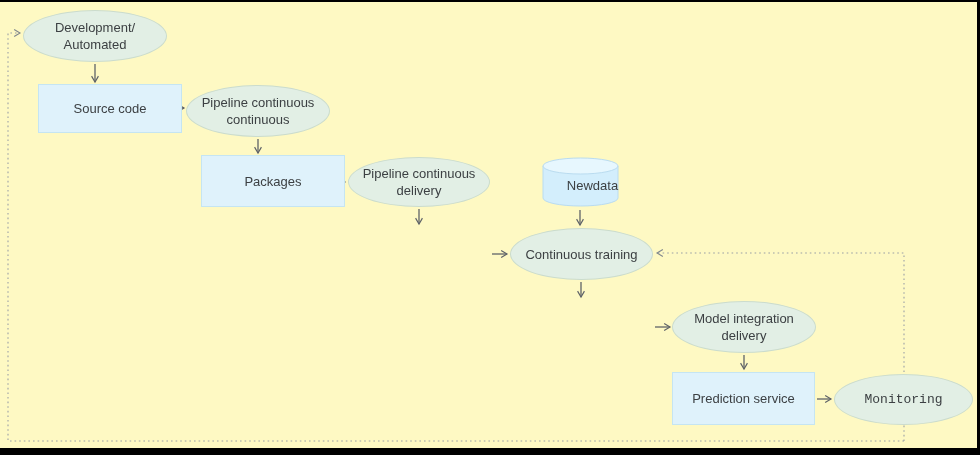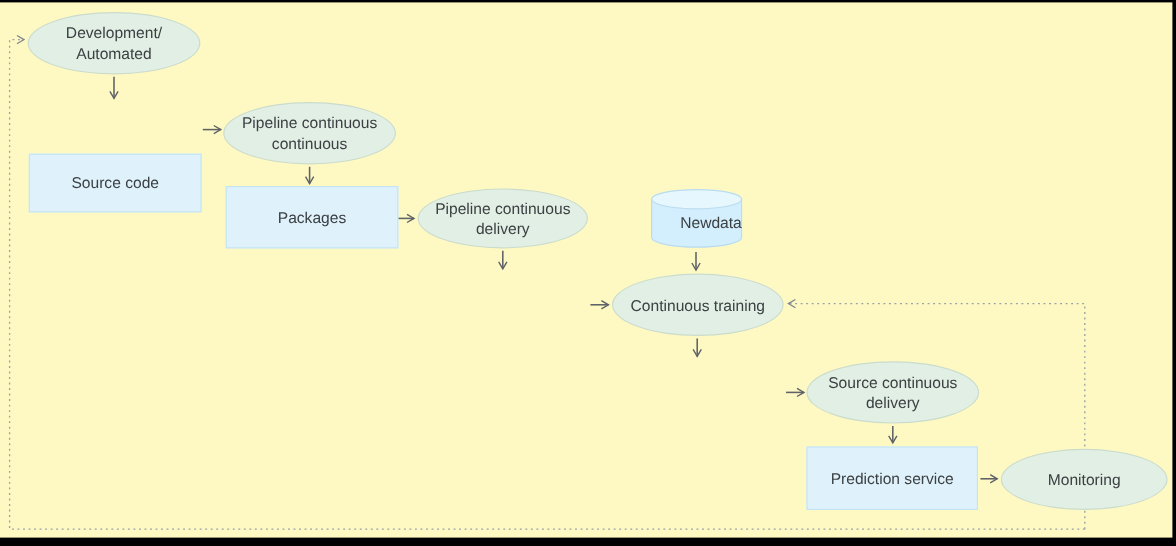--- a/index.html
+++ b/index.html
@@ -31,31 +31,31 @@
     border:1px solid var(--c-rect-border,#c5e5f2);
   }
   .cylinder{background:transparent;border:none;}
   .cylinder .cyl-svg{position:absolute;left:0;top:0;}
   .cylinder .label{position:relative;z-index:1;margin-top:6px;padding-left:24px;}
   .cyl-body{fill:var(--c-cylinder-fill,#d3eefc);stroke:var(--c-cylinder-border,#badcf0);}
   .cyl-top{fill:var(--c-cylinder-top-fill,#e7f7fe);stroke:var(--c-cylinder-border,#badcf0);}
 
   
   .n0{left:23px;top:10px;width:144px;height:52px;}
-  .n1{left:24px;top:84px;width:144px;height:49px;margin-top:44px;}
+  .n1{left:38px;top:84px;width:144px;height:49px;}
   .n2{left:186px;top:85px;width:144px;height:52px;}
-  .n3{left:188px;top:155px;width:144px;height:52px;}
+  .n3{left:201px;top:155px;width:144px;height:52px;}
   .n4{left:348px;top:157px;width:142px;height:50px;}
   .n5{left:348px;top:227px;width:142px;height:53px;}
   .n6{left:542px;top:157px;width:77px;height:50px;}
   .n7{left:510px;top:228px;width:143px;height:52px;text-align:center;}
   .n8{left:509px;top:300px;width:144px;height:52px;}
   .n9{left:672px;top:301px;width:144px;height:52px;}
   .n10{left:672px;top:372px;width:143px;height:53px;text-align:center;}
-  .n11{left:834px;top:374px;width:139px;height:51px;}
+  .n11{left:834px;top:374px;width:139px;height:51px;font-family:Liberation Mono, monospace;}
 </style>
 </head>
 <body>
 
 <div class="stage">
 
   <svg class="connectors" width="980" height="455" viewBox="0 0 980 455">
     <defs>
       <marker id="arrSolid" viewBox="0 0 10 10" refX="8" refY="5" markerWidth="9" markerHeight="9" markerUnits="userSpaceOnUse" orient="auto">
         <path d="M1.5,1.2 L8,5 L1.5,8.8" fill="none" stroke="#5f6368" stroke-width="1.3"></path>
@@ -113,21 +113,21 @@
     </svg>
     <span class="label">Newdata</span>
   </div>
 
   <div class="node ellipse n7">
     <span>Continuous training</span>
   </div>
 
 
   <div class="node ellipse n9">
-    <span>Source continuous</span>
+    <span>Model integration</span>
     <span>delivery</span>
   </div>
 
   <div class="node rect n10">
     <span>Prediction service</span>
   </div>
 
   <div class="node ellipse n11">
     <span>Monitoring</span>
   </div>

